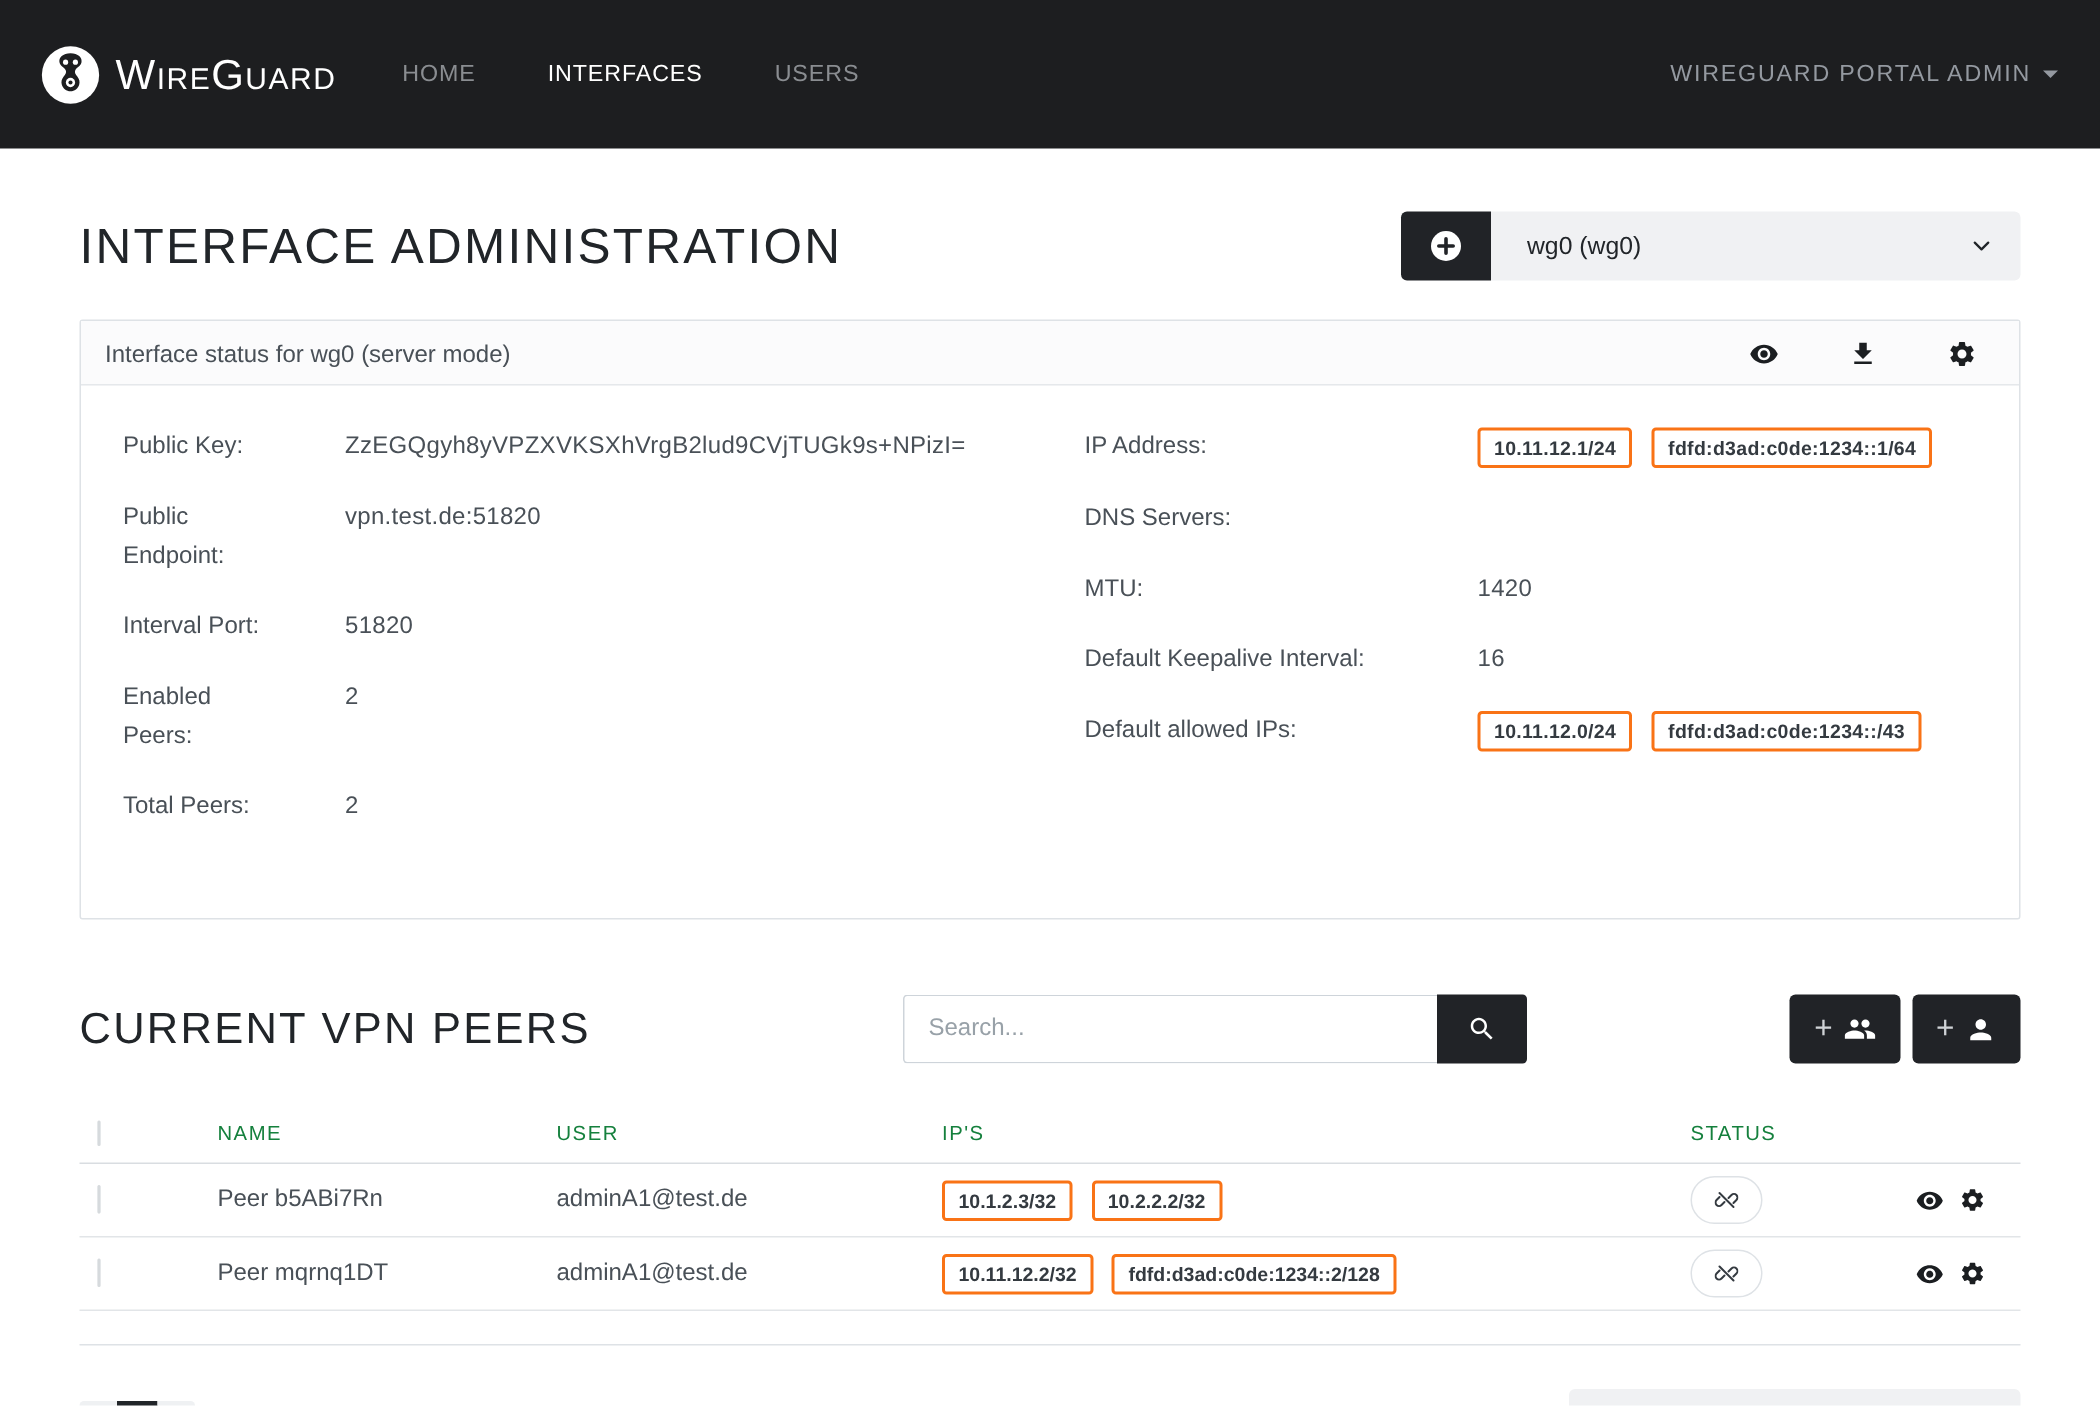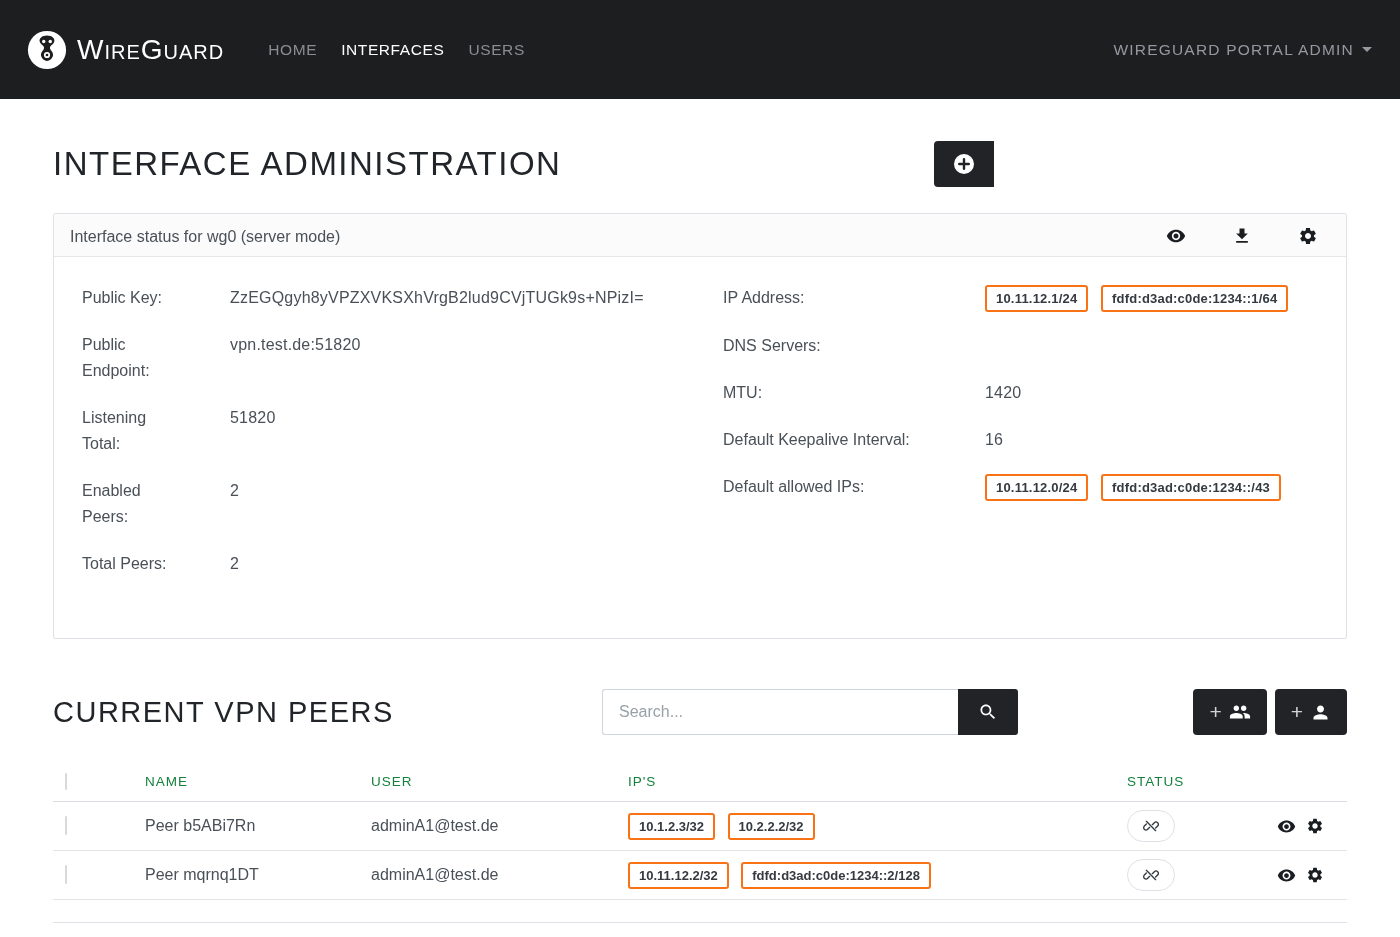--- a/index.html
+++ b/index.html
@@ -22,21 +22,21 @@
   .brand {
     display: flex; align-items: center; gap: 10px;
     color: #ffffff; cursor: pointer;
   }
   .brand-text {
     font-size: 28px;
     font-variant: small-caps;
     letter-spacing: 1px;
     font-weight: 500;
   }
-  .nav-links { display: flex; margin-left: 44px; gap: 24px; }
+  .nav-links { display: flex; margin-left: 44px; gap: 48px; }
   .nav-link {
     color: #8a8d91;
     font-size: 15.5px;
     letter-spacing: 0.6px;
     cursor: pointer;
   }
   .nav-link.active { color: #ffffff; }
   .user-menu {
     margin-left: auto;
     color: #9499a0;
@@ -229,20 +229,28 @@
     <h1 class="page-title">INTERFACE ADMINISTRATION</h1>
     <div class="iface-select-group">
       <button class="btn-dark add-iface-btn">
         <span>
           <svg viewBox="0 0 24 24" width="24" height="24">
             <circle cx="12" cy="12" r="10" fill="#ffffff"></circle>
             <path d="M12 7.2v9.6M7.2 12h9.6" stroke="#212327" stroke-width="2.4" stroke-linecap="round"></path>
           </svg>
         </span>
       </button>
+      <div class="iface-select">
+        <span class="sel-text">wg0 (wg0)</span>
+        <span>
+          <svg viewBox="0 0 24 24" width="18" height="18" fill="none" stroke="#212529" stroke-width="2" stroke-linecap="round" stroke-linejoin="round">
+              <path d="M6 9l6 6 6-6"></path>
+            </svg>
+        </span>
+      </div>
     </div>
   </div>
 
   <div class="card">
     <div class="card-header">
       <span>Interface status for wg0 (server mode)</span>
       <div class="card-header-icons">
         <button class="icon-btn">
           <span>
             <svg viewBox="0 0 24 24" width="20" height="20" fill="currentColor">
@@ -270,21 +278,21 @@
       <div class="col-left">
         <div class="detail-row">
           <span class="detail-label">Public Key:</span>
           <span class="detail-value">ZzEGQgyh8yVPZXVKSXhVrgB2lud9CVjTUGk9s+NPizI=</span>
         </div>
         <div class="detail-row">
           <span class="detail-label">Public Endpoint:</span>
           <span class="detail-value">vpn.test.de:51820</span>
         </div>
         <div class="detail-row">
-          <span class="detail-label">Listening Total:</span>
+          <span class="detail-label">Interval Port:</span>
           <span class="detail-value">51820</span>
         </div>
         <div class="detail-row">
           <span class="detail-label">Enabled Peers:</span>
           <span class="detail-value">2</span>
         </div>
         <div class="detail-row">
           <span class="detail-label">Total Peers:</span>
           <span class="detail-value">2</span>
         </div>

